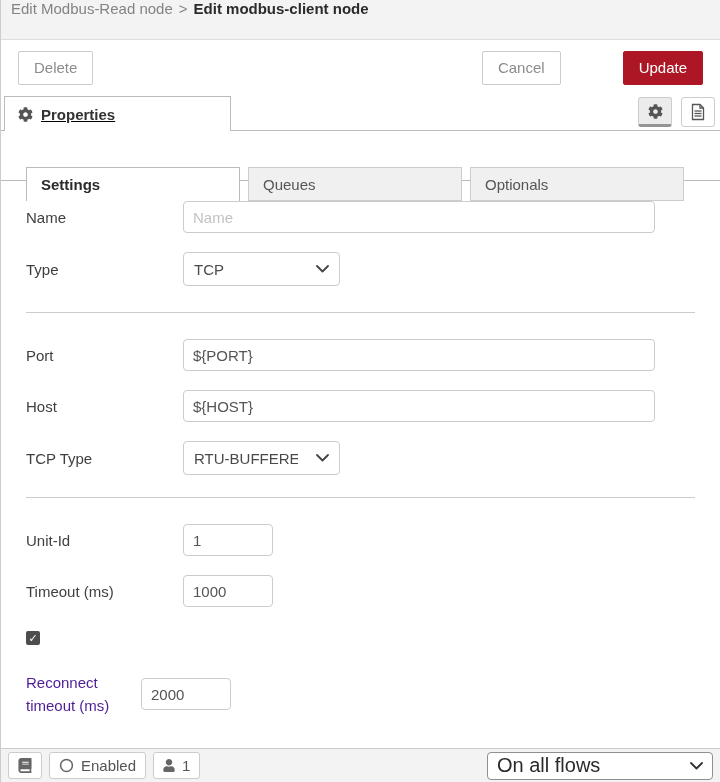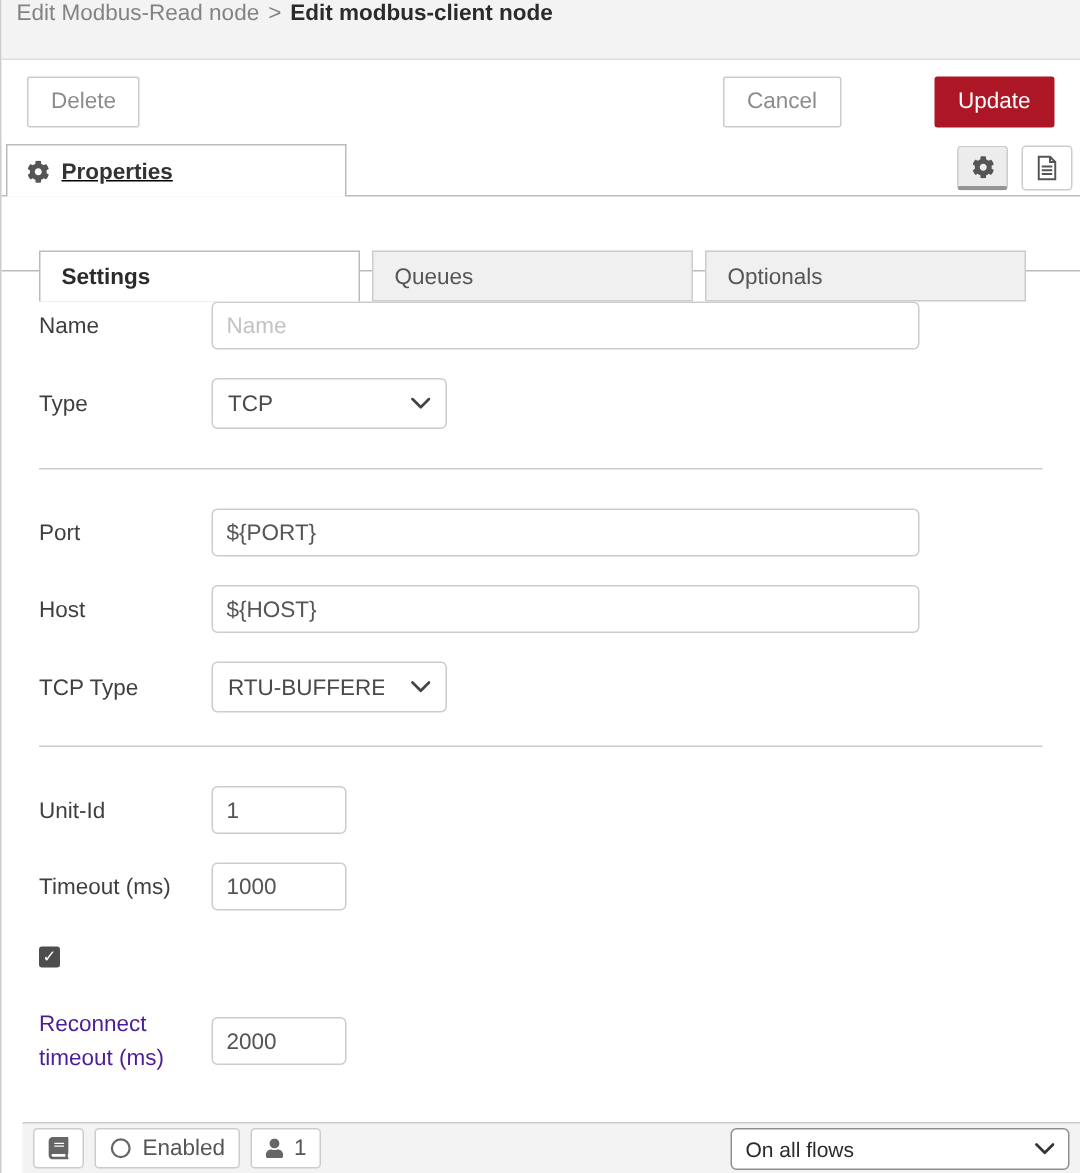--- a/index.html
+++ b/index.html
@@ -29,21 +29,21 @@
   .icon-btn.pressed { background:#ececec; border-bottom:3px solid #949494; }
 
   
   .tabs-row { margin-top:16px; height:34px; border-bottom:1px solid #bbb; display:flex; padding-left:25px; }
   .tab { width:214px; height:34px; display:flex; align-items:center; padding-left:14px; font-size:15px; color:#555; background:#f0f0f0; border:1px solid #ccc; margin-right:8px; cursor:pointer; position:relative;margin-top:20px; }
   .tab.active { background:#fff; border-color:#bbb; font-weight:bold; color:#2b2b2b; z-index:2; }
   .tab.active::after { content:""; position:absolute; left:0; right:0; bottom:-1px; height:1px; background:#fff; }
 
   
   .form { padding:20px 25px 0 25px; }
-  .row { display:flex; align-items:center; margin-bottom:19px; }
+  .row { display:flex; align-items:center; margin-bottom:19px;gap:42px; }
   .row > label { width:115px; font-size:15px; color:#3f3f3f; flex-shrink:0; }
   .ti { height:32px; border:1px solid #ccc; border-radius:4px; padding:0 9px; font-size:15px; color:#555; width:472px; font-family:inherit; outline:none; background:#fff; }
   .ti::placeholder { color:#c3c3c3; }
   .ti.small { width:90px; }
   .select { width:157px; height:34px; border:1px solid #ccc; border-radius:4px; background:#fff; display:flex; align-items:center; justify-content:space-between; padding:0 10px; font-size:15px; color:#4a4a4a; cursor:pointer; }
   .select .val { white-space:nowrap; overflow:hidden; }
   .select-tcp-type .val { max-width:104px; }
   hr.sep { border:none; border-top:1px solid #ccc; margin:26px 0; }
   hr.sep2 { border:none; border-top:1px solid #ccc; margin:22px 0 26px 0; }
 
@@ -51,23 +51,23 @@
   .row-check { display:flex; align-items:center; margin:23px 0 25px 0; height:16px; }
   .check-label { display:flex; align-items:center; gap:7px; width:227px; font-size:15px; color:#3f3f3f; }
   .grid-icon { display:grid; grid-template-columns:repeat(3,4px); grid-template-rows:repeat(3,4px); gap:1px; }
   .grid-icon i { background:#5d5d5d; }
   .checkbox { width:14px; height:14px; background:#4d4d4d; border-radius:2px; color:#fff; font-size:11px; line-height:14px; text-align:center; cursor:pointer; }
 
   .row-2line { display:flex; align-items:center; margin-bottom:19px; }
   .label-2line { width:115px; font-size:15px; color:#4c1d95; line-height:23px; flex-shrink:0; }
 
   
-  .footer { position:absolute; left:14px; right:0; bottom:0; height:34px; background:#f3f3f3; border-top:1px solid #ccc; display:flex; align-items:center; padding:0 7px; gap:7px; }
+  .footer { position:absolute; left:0; right:0; bottom:0; height:34px; background:#f3f3f3; border-top:1px solid #ccc; display:flex; align-items:center; padding:0 7px; gap:7px; }
   .f-btn { height:27px; border:1px solid #ccc; border-radius:3px; background:#fff; display:flex; align-items:center; gap:7px; padding:0 9px; font-size:15px; color:#555; cursor:pointer; font-family:inherit; }
-  .f-select { margin-left:auto; width:226px; height:28px; border:1px solid #8f8f8f; border-radius:4px; background:#fff; display:flex; align-items:center; justify-content:space-between; padding:0 9px; font-size:14px; color:#2b2b2b; cursor:pointer; }
+  .f-select { margin-left:auto; width:226px; height:28px; border:1px solid #8f8f8f; border-radius:4px; background:#fff; display:flex; align-items:center; justify-content:space-between; padding:0 9px; font-size:20px; color:#2b2b2b; cursor:pointer; }
 
   svg { display:block; }
 </style>
 </head>
 <body>
 
 <div class="app">
 
   <div class="crumb-bar">
     <span class="crumb-link">Edit Modbus-Read node</span>

